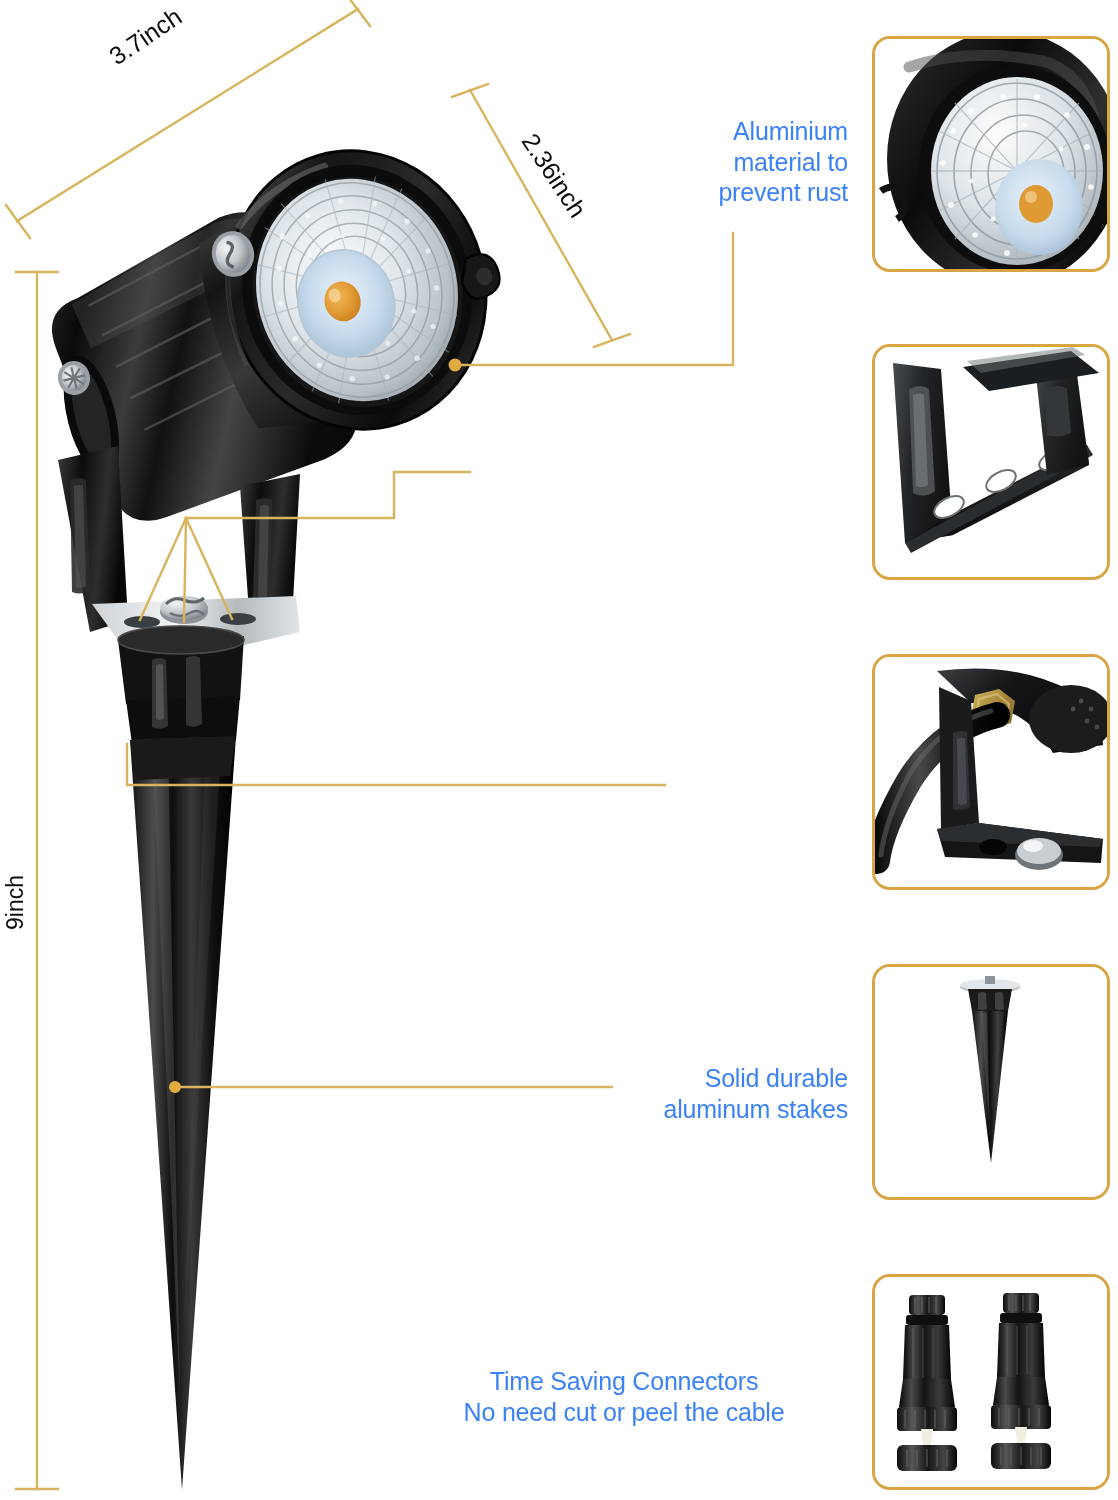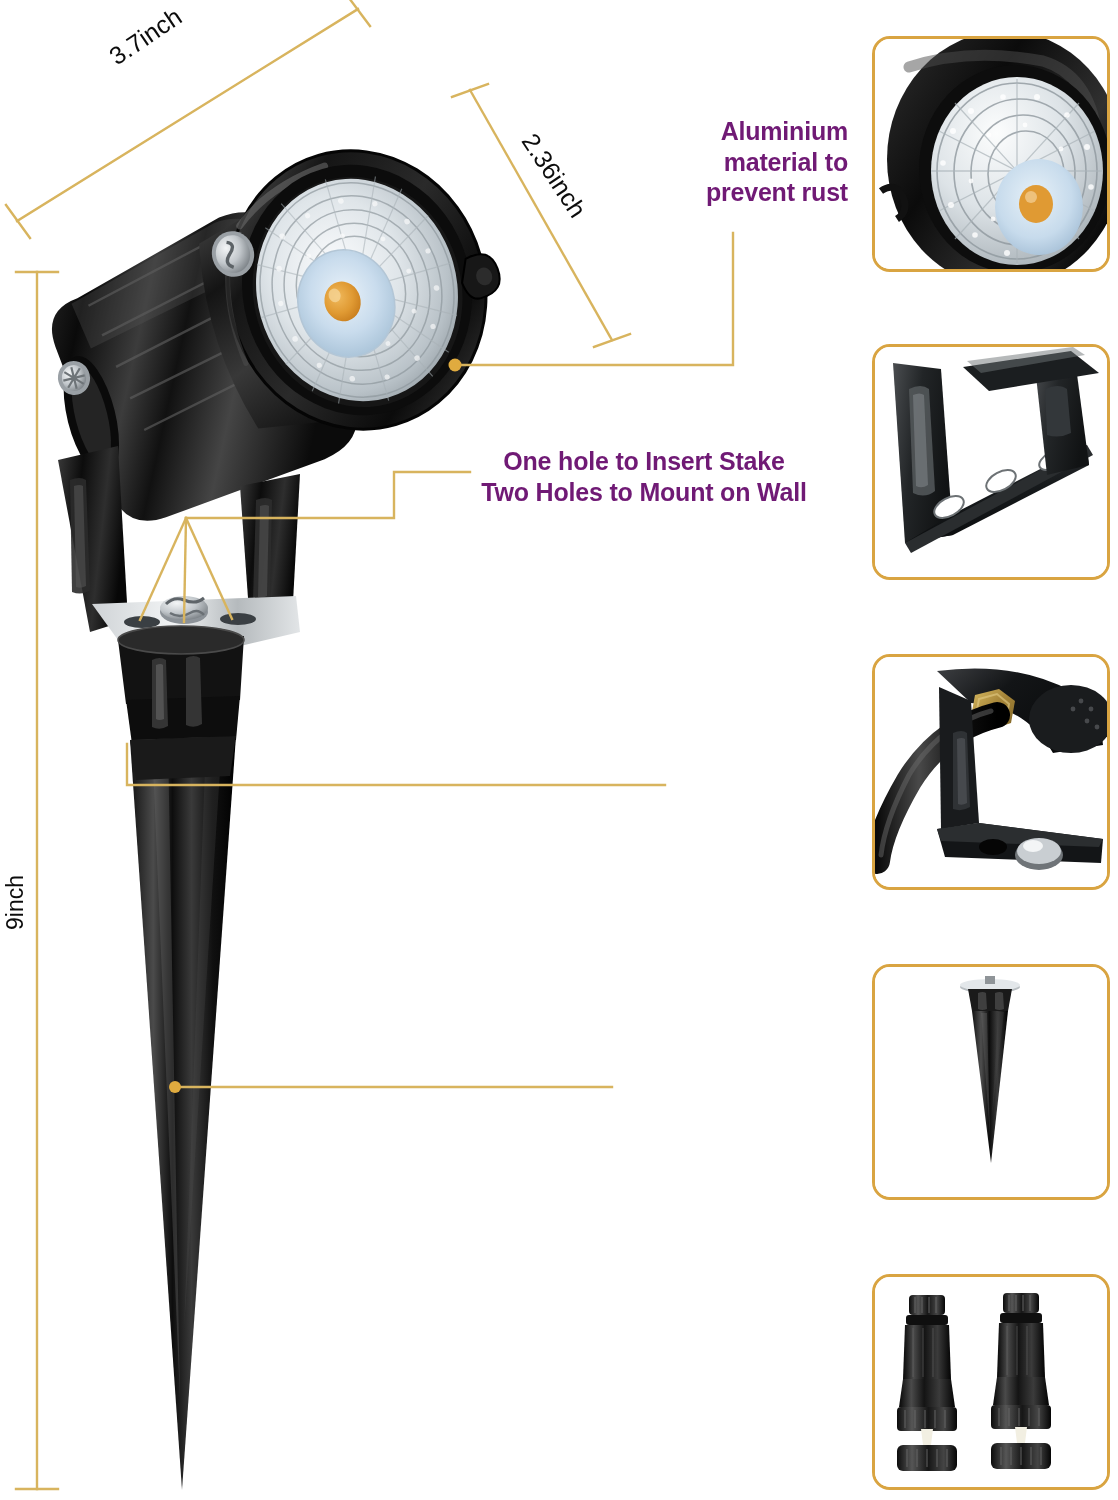--- a/index.html
+++ b/index.html
@@ -14,22 +14,22 @@
     position: relative;
     width: 1118px;
     height: 1500px;
     background: #ffffff;
     overflow: hidden;
   }
 
   
   .callout {
     position: absolute;
-    color: #701a75;
-    font-weight: bold;
+    color: #3b82f6;
+    font-weight: normal;
     line-height: 1.22;
     letter-spacing: -0.2px;
     white-space: pre-line;
   }
   .callout.right-al { text-align: right; }
   .callout.center-al { text-align: center; }
 
   #txt-aluminium { left: 600px; top: 116px; width: 248px; font-size: 25px; text-align: right; }
   #txt-holes     { left: 440px; top: 446px; width: 408px; font-size: 25px; text-align: center; }
   #txt-water     { left: 600px; top: 752px; width: 248px; font-size: 25px; text-align: right; }
@@ -336,25 +336,27 @@
         <line x1="175" y1="1087" x2="612" y2="1087"></line>
         <circle cx="175" cy="1087" r="6" fill="#e0ab3f" stroke="none"></circle>
       </g>
     </g>
   </svg>
 
   <div class="callout right-al" id="txt-aluminium">Aluminium
 material to
 prevent rust</div>
 
-  <div class="callout center-al" id="txt-holes">One hole to Insert Stake
-Two Holes to Mount on Wall</div>
-
-
-
+
+
+  <div class="callout right-al" id="txt-stakes">Solid durable
+aluminum stakes</div>
+
+  <div class="callout center-al" id="txt-conn">Time Saving Connectors
+No need cut or peel the cable</div>
 
   <div class="dim-label" id="dim-37">3.7inch</div>
   <div class="dim-label" id="dim-236">2.36inch</div>
   <div class="dim-label" id="dim-9">9inch</div>
 
   <div class="thumb" id="thumb-1">
     <svg viewBox="0 0 232 230" xmlns="http://www.w3.org/2000/svg">
       <defs>
         <radialGradient id="t1lens" cx="0.38" cy="0.3" r="0.8">
           <stop offset="0%" stop-color="#fcfdfd"></stop>

